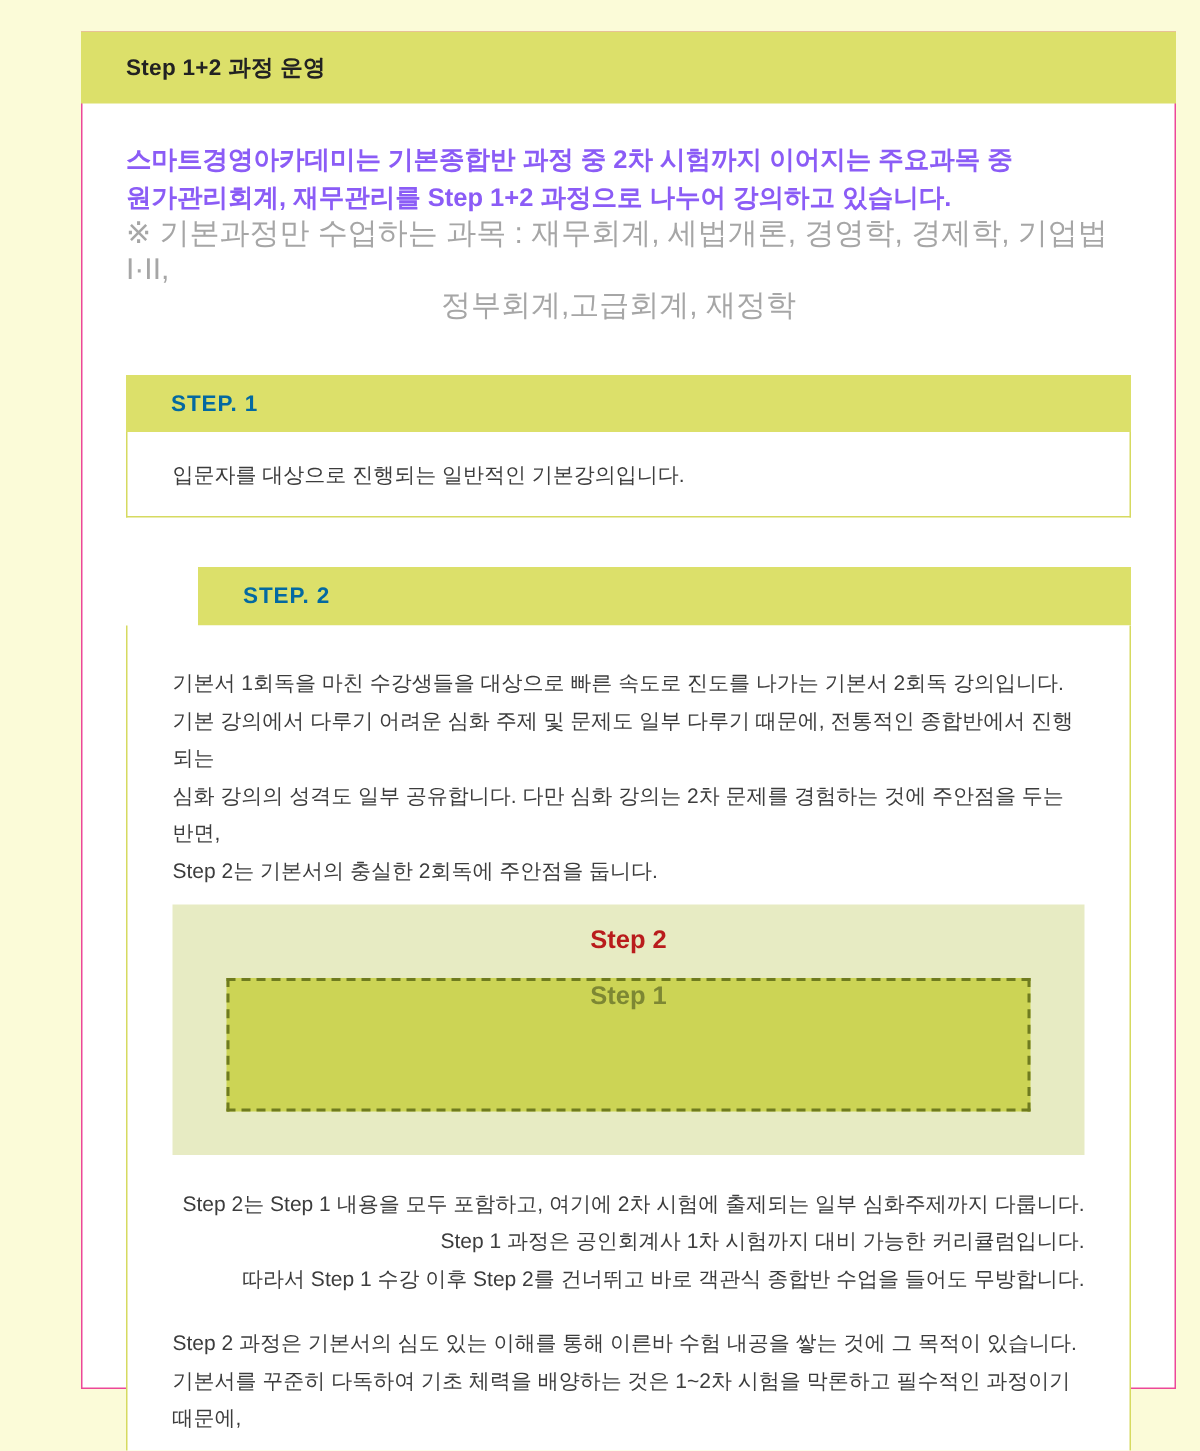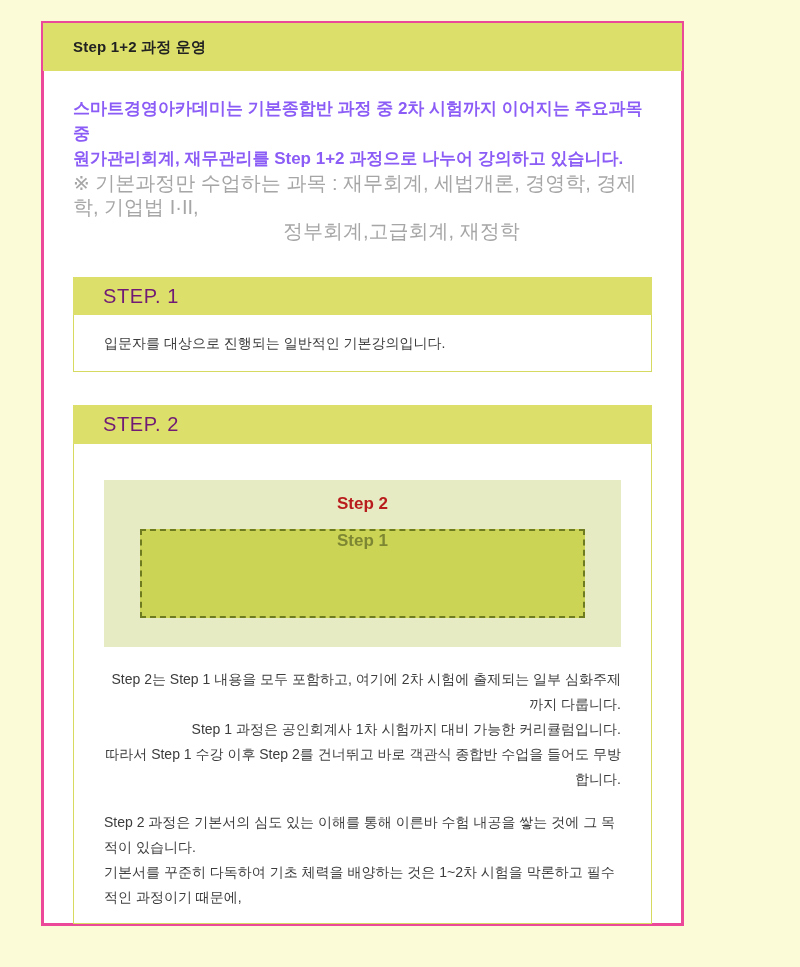--- a/index.html
+++ b/index.html
@@ -5,26 +5,26 @@
   * { margin: 0; padding: 0; box-sizing: border-box; }
   html, body { width: 800px; }
   body {
     height: 967px;
     background: #FBFBD8;
     font-family: "Liberation Sans", "DejaVu Sans", sans-serif;
     position: relative;
   }
   .card {
     position: absolute;
-    left: 41px;
+    left: 54px;
     top: 21px;
-    width: 643px;
+    width: 730px;
     height: 905px;
     background: #ffffff;
-    border: 3px solid #ec4899;
+    border: 1px solid #ec4899;
   }
   .card-header {
     height: 48px;
     margin: -1px -1px 0 -1px;
     background: #DCE06A;
     display: flex;
     align-items: center;
     padding-left: 30px;
   }
   .card-title {
@@ -50,25 +50,25 @@
 
   .section { margin-top: 34px; }
   .section.step2 { margin-top: 33px; }
   .section-header {
     height: 38px;
     background: #DCE06A;
     display: flex;
     align-items: center;
     padding-left: 30px;
   }
-  .section.step2 .section-header { height: 39px; }
+  .section.step2 .section-header { height: 39px; margin-left: 48px; }
   .section-title {
-    font-size: 20px;
-    font-weight: 400;
-    color: #701a75;
+    font-size: 15px;
+    font-weight: 700;
+    color: #0369a1;
     letter-spacing: 0.6px;
   }
   .section-body {
     border: 1px solid #D6DA60;
     border-top: none;
     background: #ffffff;
   }
   .section.step1 .section-body {
     padding: 20px 30px 19px 30px;
   }
@@ -141,20 +141,26 @@
         <div class="step1-text">입문자를 대상으로 진행되는 일반적인 기본강의입니다.</div>
       </div>
     </div>
 
     <div class="section step2">
       <div class="section-header">
         <span class="section-title">STEP. 2</span>
       </div>
       <div class="section-body">
 
+        <div class="para para1">
+          <div class="para-line">기본서 1회독을 마친 수강생들을 대상으로 빠른 속도로 진도를 나가는 기본서 2회독 강의입니다.</div>
+          <div class="para-line">기본 강의에서 다루기 어려운 심화 주제 및 문제도 일부 다루기 때문에, 전통적인 종합반에서 진행되는</div>
+          <div class="para-line">심화 강의의 성격도 일부 공유합니다. 다만 심화 강의는 2차 문제를 경험하는 것에 주안점을 두는 반면,</div>
+          <div class="para-line">Step 2는 기본서의 충실한 2회독에 주안점을 둡니다.</div>
+        </div>
 
         <div class="diagram">
           <div class="diagram-outer-label">Step 2</div>
           <div class="diagram-inner">
             <span class="diagram-inner-label">Step 1</span>
           </div>
         </div>
 
         <div class="para para2">
           <div class="para-line">Step 2는 Step 1 내용을 모두 포함하고, 여기에 2차 시험에 출제되는 일부 심화주제까지 다룹니다.</div>

